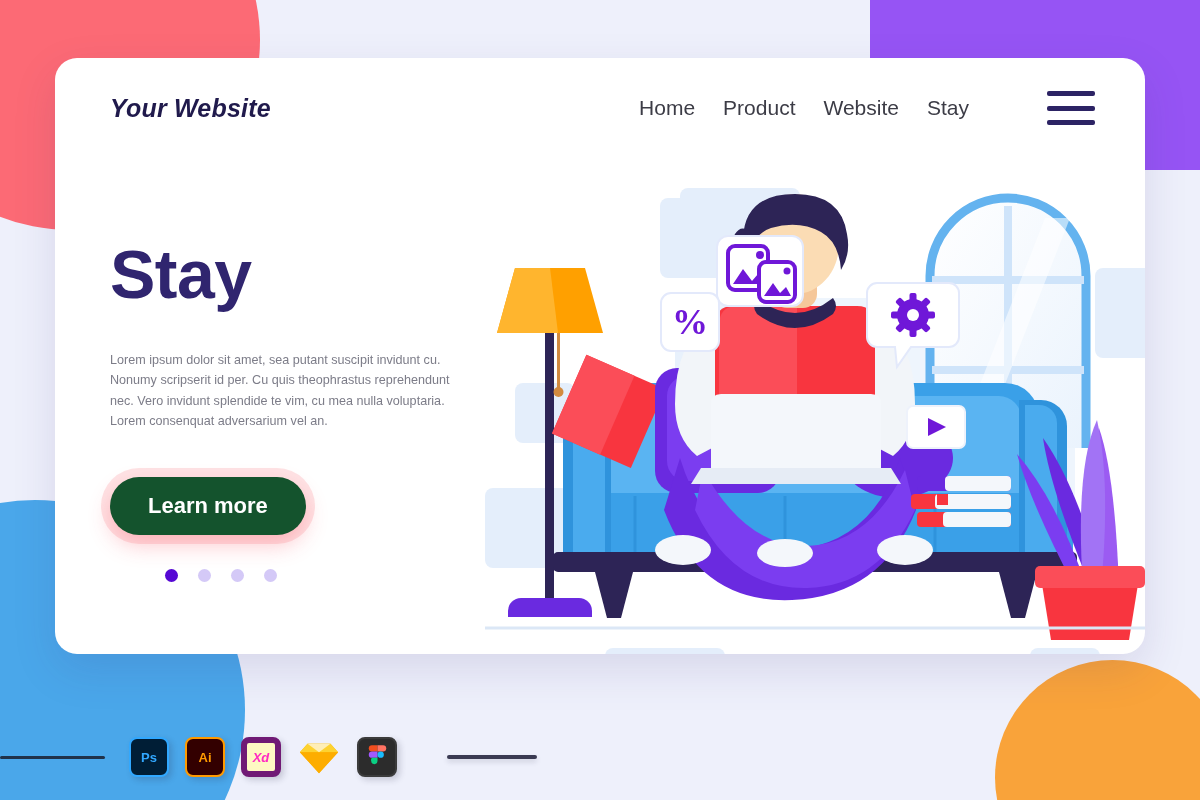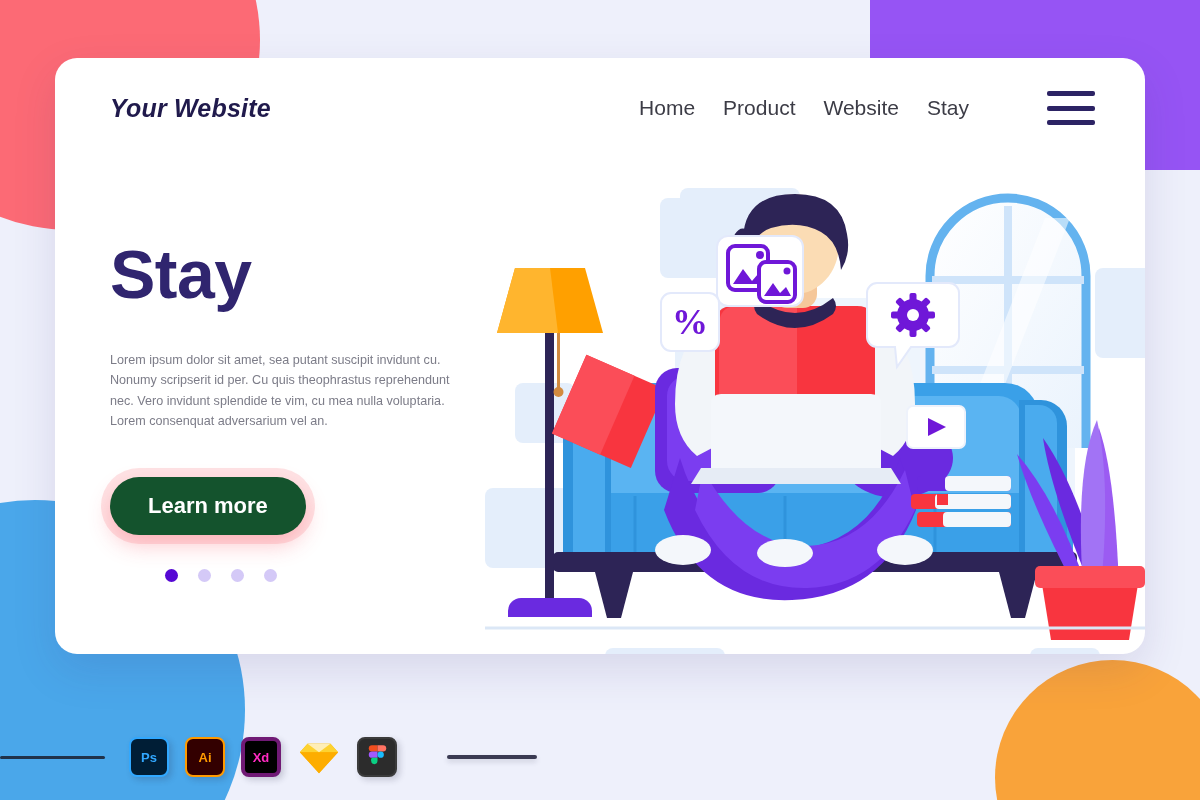--- a/index.html
+++ b/index.html
@@ -124,21 +124,21 @@
   .tool-icon {
     width: 40px; height: 40px;
     border-radius: 8px;
     display: flex; align-items: center; justify-content: center;
     font-size: 13px; font-weight: bold;
     cursor: pointer;
     box-shadow: 3px 3px 6px rgba(40,40,70,.20);
   }
   #tool-ps { background: #001e36; border: 2px solid #31a8ff; color: #31a8ff; }
   #tool-ai { background: #330000; border: 2px solid #ff9a00; color: #ff9a00; }
-  #tool-xd { background: #000000; border: 4px solid #701a75; color: #ff2bc2; }
+  #tool-xd { background: #fef9c3; border: 6px solid #701a75; color: #ff2bc2; font-style: italic; }
   #tool-sketch { background: transparent; box-shadow: none; width: 44px; }
   #tool-figma { background: #2c2c2c; border: 2px solid #3b3b3b; }
   #rule-right {
     width: 90px; height: 4px; background: #3a3a52;
     margin-left: 50px; border-radius: 2px;
     box-shadow: 0 3px 5px rgba(60,60,90,.18);
   }
 </style>
 </head>
 <body>

